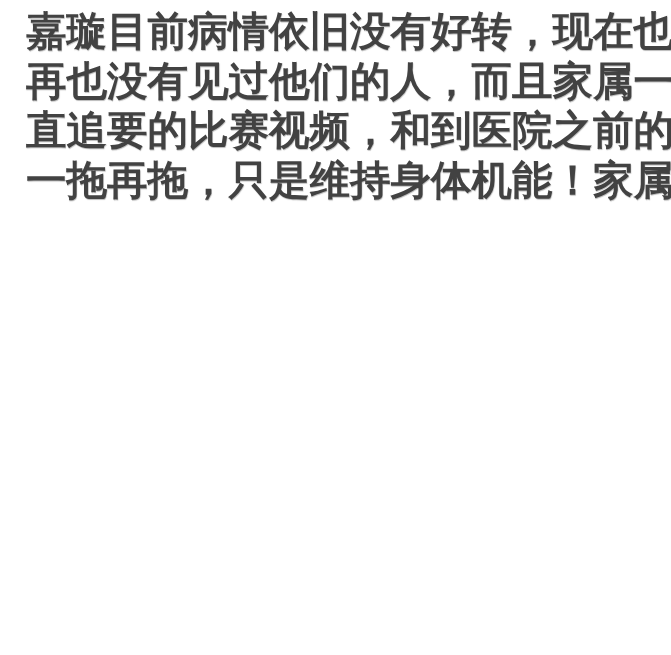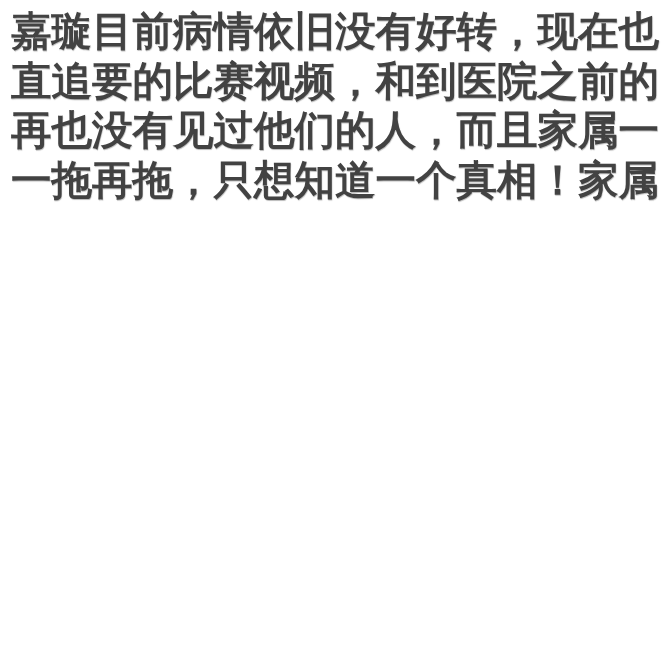--- a/index.html
+++ b/index.html
@@ -8,35 +8,35 @@
   }
   body {
     width: 671px;
     height: 655px;
     background: #ffffff;
     overflow: hidden;
   }
   .post-text-block {
     box-sizing: border-box;
     width: 671px;
-    padding: 7px 6px 0 11px;
+    padding: 7px 6px 0 26px;
     font-family: "Liberation Sans", sans-serif;
     font-weight: 700;
     color: #424242;
     font-size: 40.5px;
     line-height: 49.5px;
     letter-spacing: 0px;
     text-shadow: 0.6px 0.6px 0.8px rgba(60, 60, 60, 0.35);
     white-space: nowrap;
   }
   .text-line {
     height: 49.5px;
   }
 </style>
 </head>
 <body>
 
 <div class="post-text-block">
   <div class="text-line">嘉璇目前病情依旧没有好转，现在也</div>
+  <div class="text-line">再也没有见过他们的人，而且家属一</div>
   <div class="text-line">直追要的比赛视频，和到医院之前的</div>
-  <div class="text-line">再也没有见过他们的人，而且家属一</div>
-  <div class="text-line">一拖再拖，只想知道一个真相！家属</div>
+  <div class="text-line">一拖再拖，只是维持身体机能！家属</div>
 </div>
 
 </body></html>

